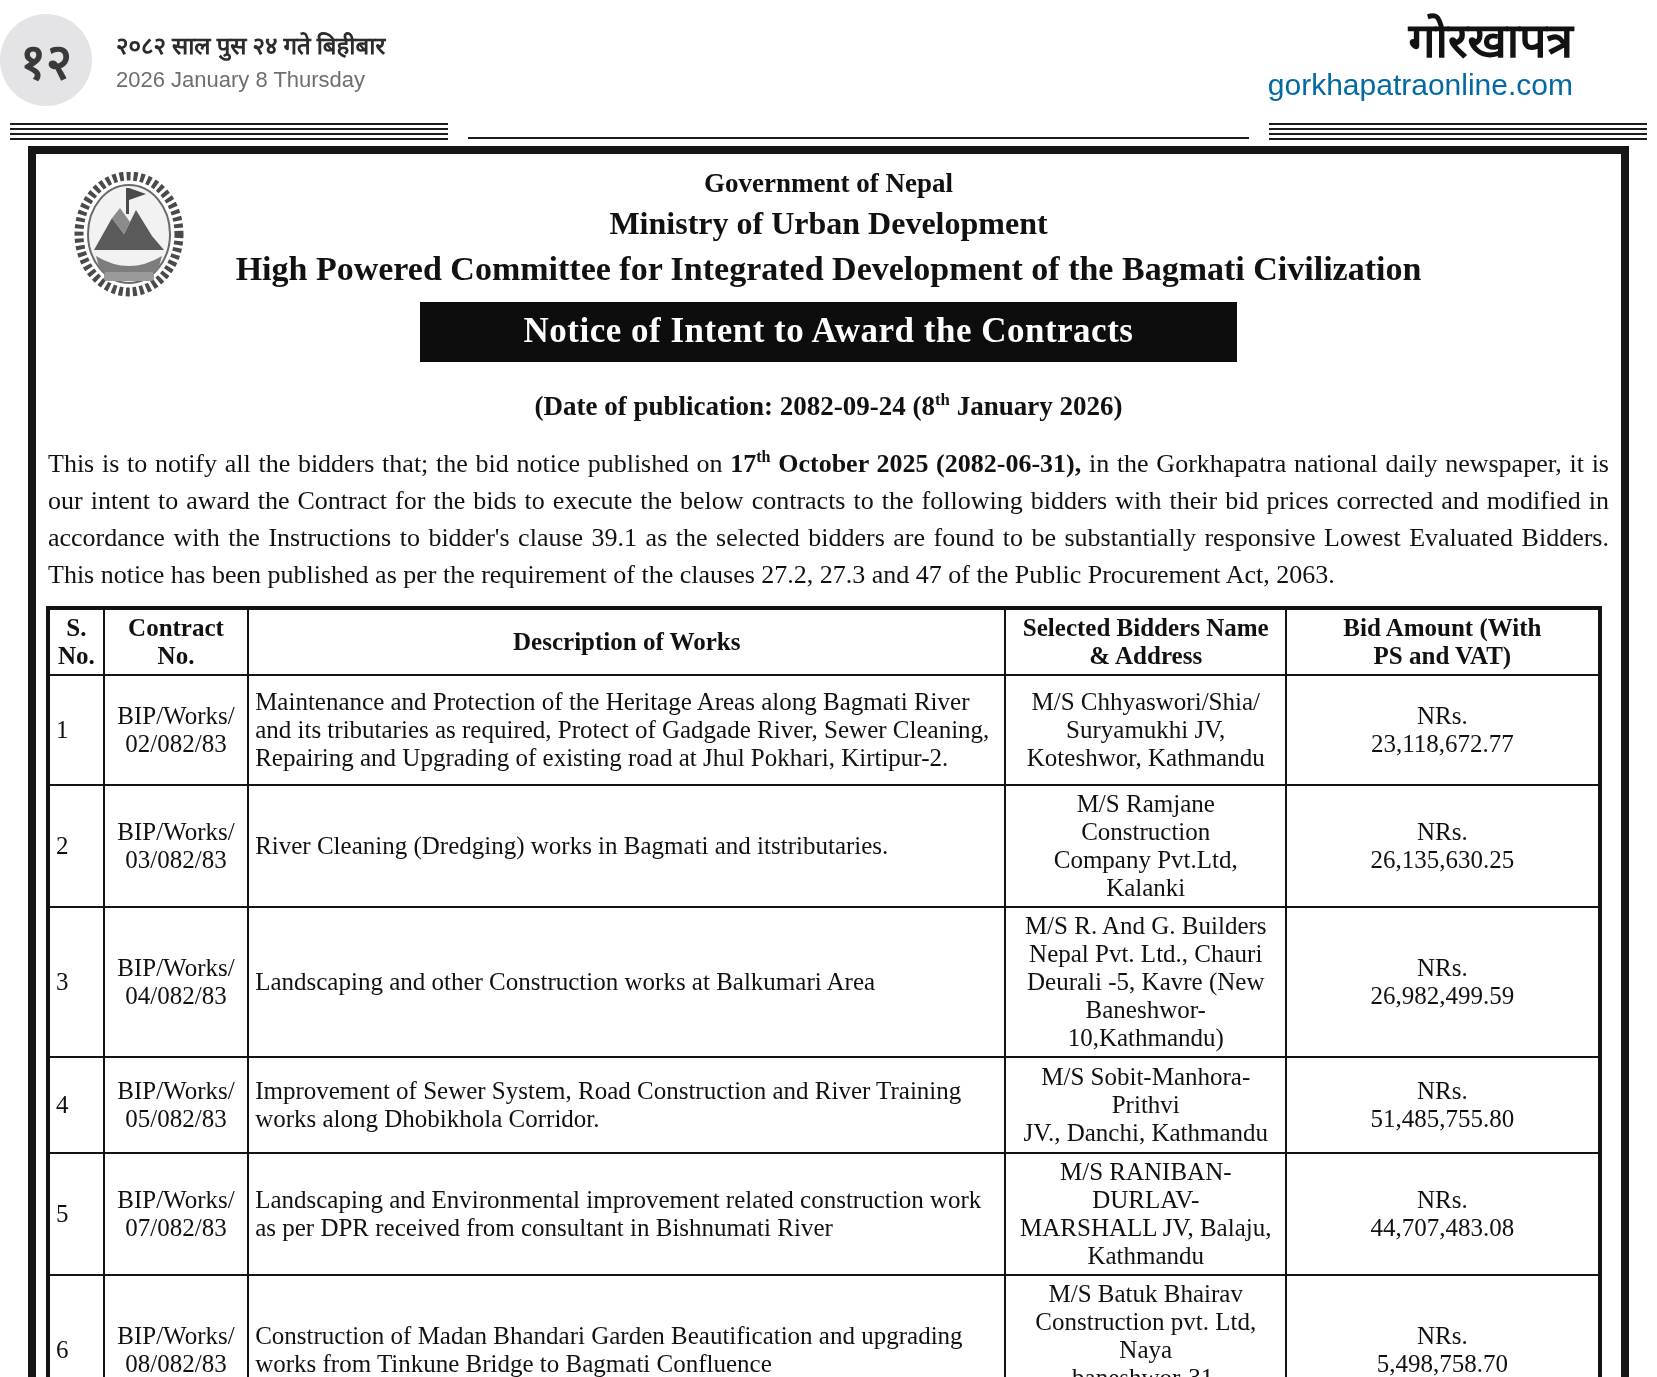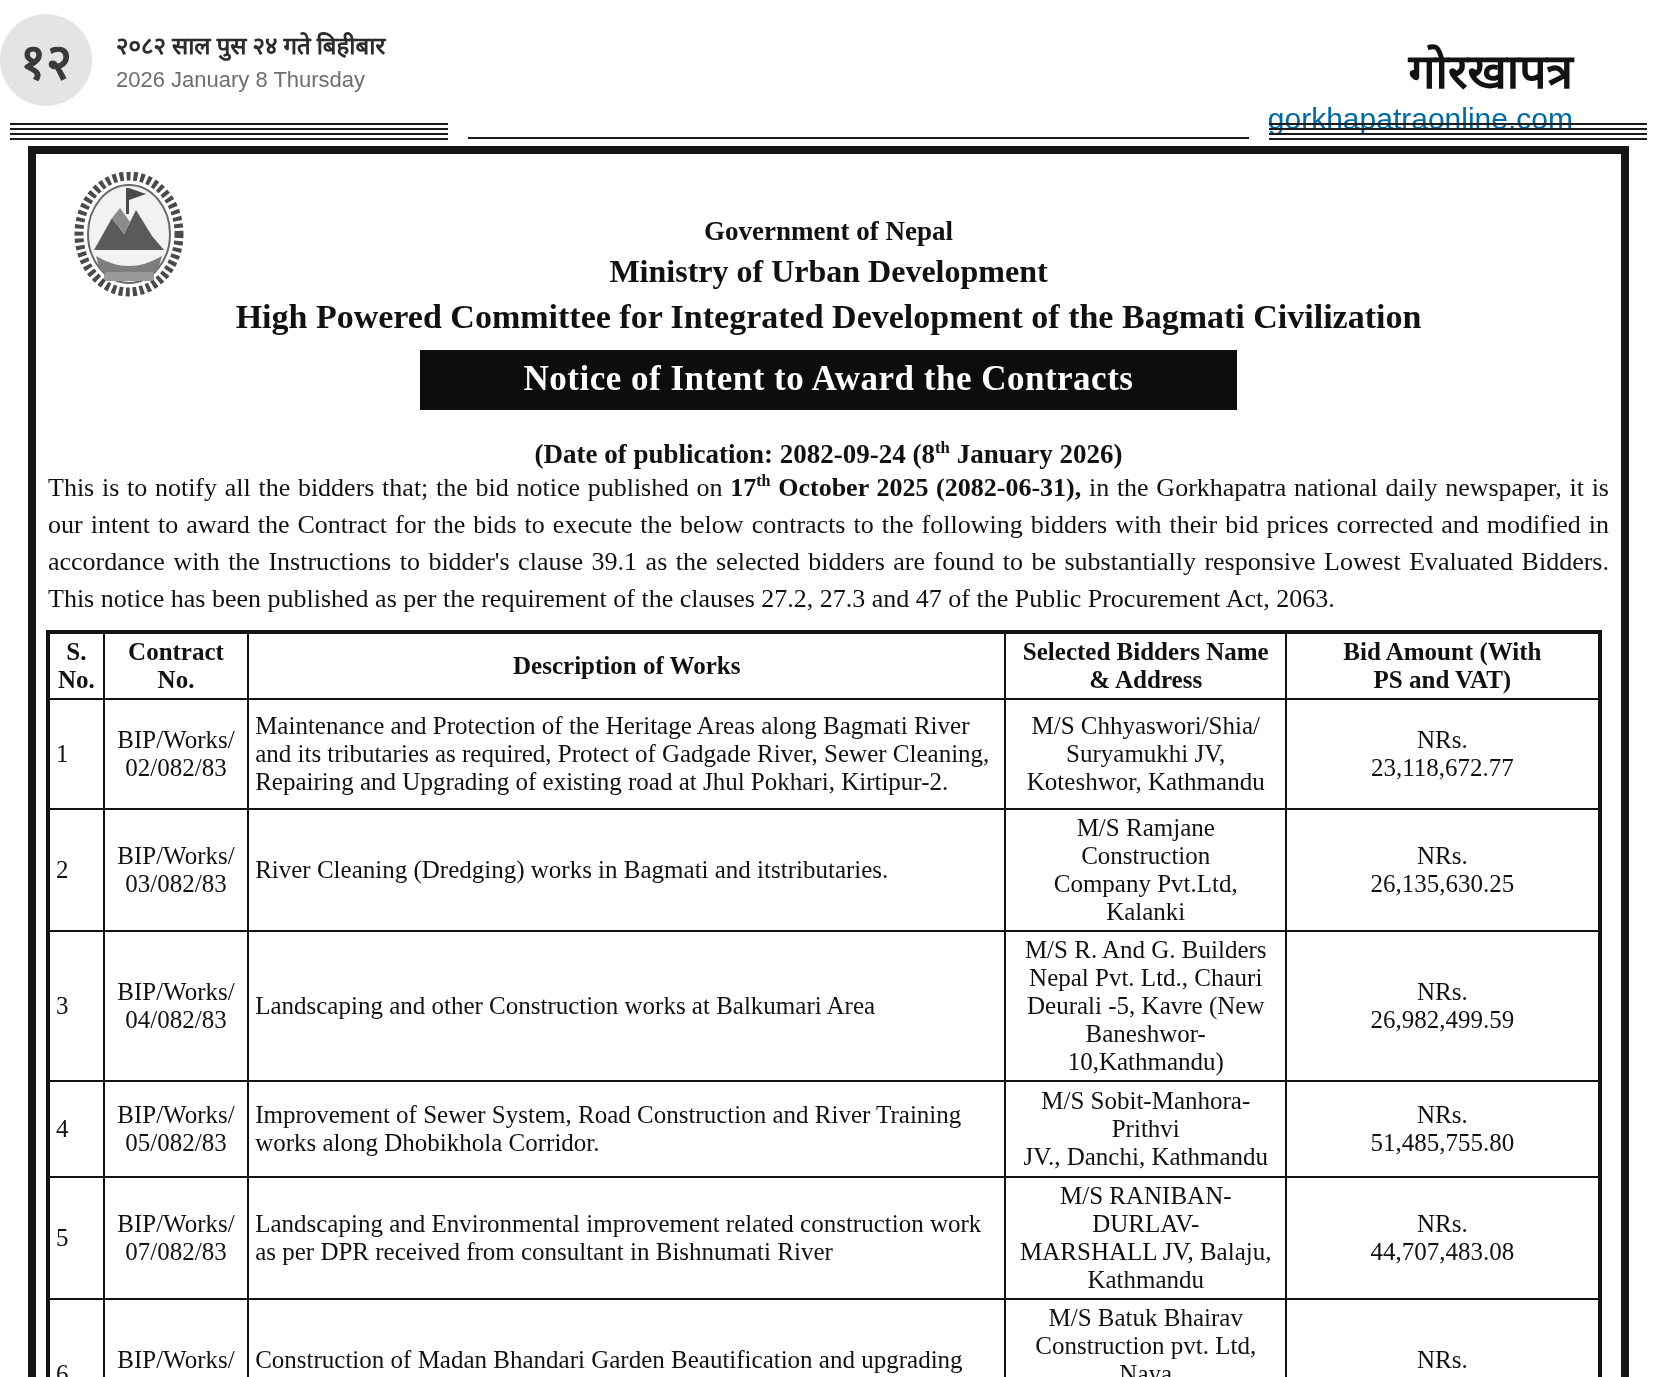--- a/index.html
+++ b/index.html
@@ -15,50 +15,50 @@
   .page-circle { width: 92px; height: 92px; border-radius: 50%; background: #e4e4e6;
                  display: flex; align-items: center; justify-content: center;
                  font-size: 50px; font-weight: bold; color: #3a3a3a;
                  font-family: "Liberation Sans", sans-serif; }
   .date-np { font-family: Liberation Serif, serif; font-weight: 600;
              font-size: 24px; color: #2c2c2c; }
   .date-en { font-family: "Liberation Sans", sans-serif; font-weight: 300;
              font-size: 22px; color: #6e6e6e; margin-top: 6px; }
   .mast-right { text-align: right; padding: 2px 70px 0 0; }
   .logo-np { font-size: 48px; font-weight: bold; color: #121212; line-height: 1.05;
-             font-family: Liberation Mono, monospace; margin-top: 34px; }
+             font-family: Liberation Sans, sans-serif; }
   .website { font-family: "Liberation Sans", sans-serif; font-weight: 300;
              font-size: 30px; color: #0369a1; margin-top: 2px; }
 
   
   .rule-row { display: flex; align-items: flex-end; padding: 0 10px; height: 26px; margin-top: 4px; }
   .rules-left { width: 438px; }
   .rules-right { width: 378px; }
   .rules-left .hl, .rules-right .hl { height: 2px; background: #1c1c1c; margin-top: 3px; }
   .rule-mid { flex: 1; margin: 0 20px 1px 20px; }
   .rule-mid .hl { height: 2px; background: #1c1c1c; }
 
   
   .notice-frame { margin: 6px 28px 0 28px; border: 8px solid #161616;
                   padding: 8px 10px 6px 10px; position: relative; min-height: 1165px; }
   .org-header { text-align: center; position: relative; padding-top: 6px; }
   .emblem { position: absolute; left: 28px; top: 10px; width: 110px; height: 128px; }
-  .org1 { font-size: 27px; font-weight: bold; margin-top: 48px; }
+  .org1 { font-size: 27px; font-weight: bold; }
   .org2 { font-size: 32px; font-weight: bold; margin-top: 6px; }
   .org3 { font-size: 34px; font-weight: bold; margin-top: 8px; text-align: center; }
   .org4 { font-size: 25px; font-weight: bold; margin-top: 6px; }
 
   .title-bar { background: #0d0d0d; color: #ffffff; width: fit-content;
                margin: 14px auto 8px auto; padding: 9px 104px 11px 104px;
                font-size: 35px; font-weight: bold; letter-spacing: 0.5px; }
   .pub-line { text-align: center; font-weight: bold; font-size: 27px; margin-top: 28px; }
   sup { font-size: 0.62em; }
 
   .body-text { font-size: 26px; line-height: 1.42; text-align: justify;
-               margin: 0 2px 0 2px; }
+               margin: 24px 2px 0 2px; }
   .body-text b { font-weight: bold; }
 
   
   table.contracts { width: 99.4%; border-collapse: collapse; margin-top: 12px;
                     border: 4px solid #131313; table-layout: fixed; }
   table.contracts th, table.contracts td { border: 2.5px solid #131313;
                     font-size: 25px; vertical-align: middle; padding: 4px 6px; }
   table.contracts th { font-weight: bold; text-align: center; height: 62px; }
   col.c-sn { width: 3.6%; } col.c-no { width: 9.3%; } col.c-desc { width: 48.8%; }
   col.c-bidder { width: 18.1%; } col.c-bid { width: 20.2%; }

